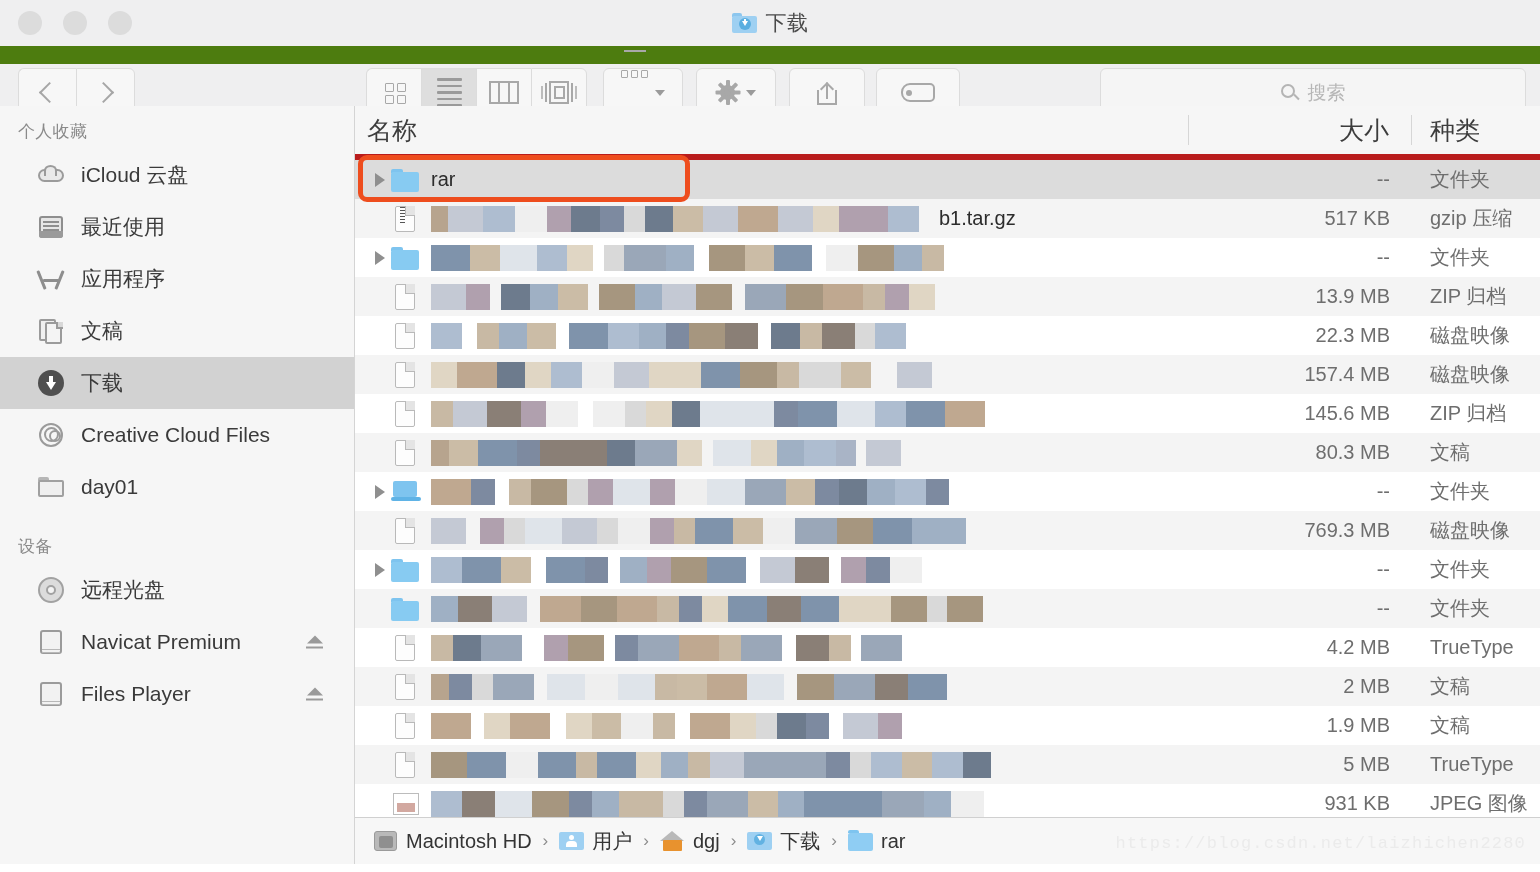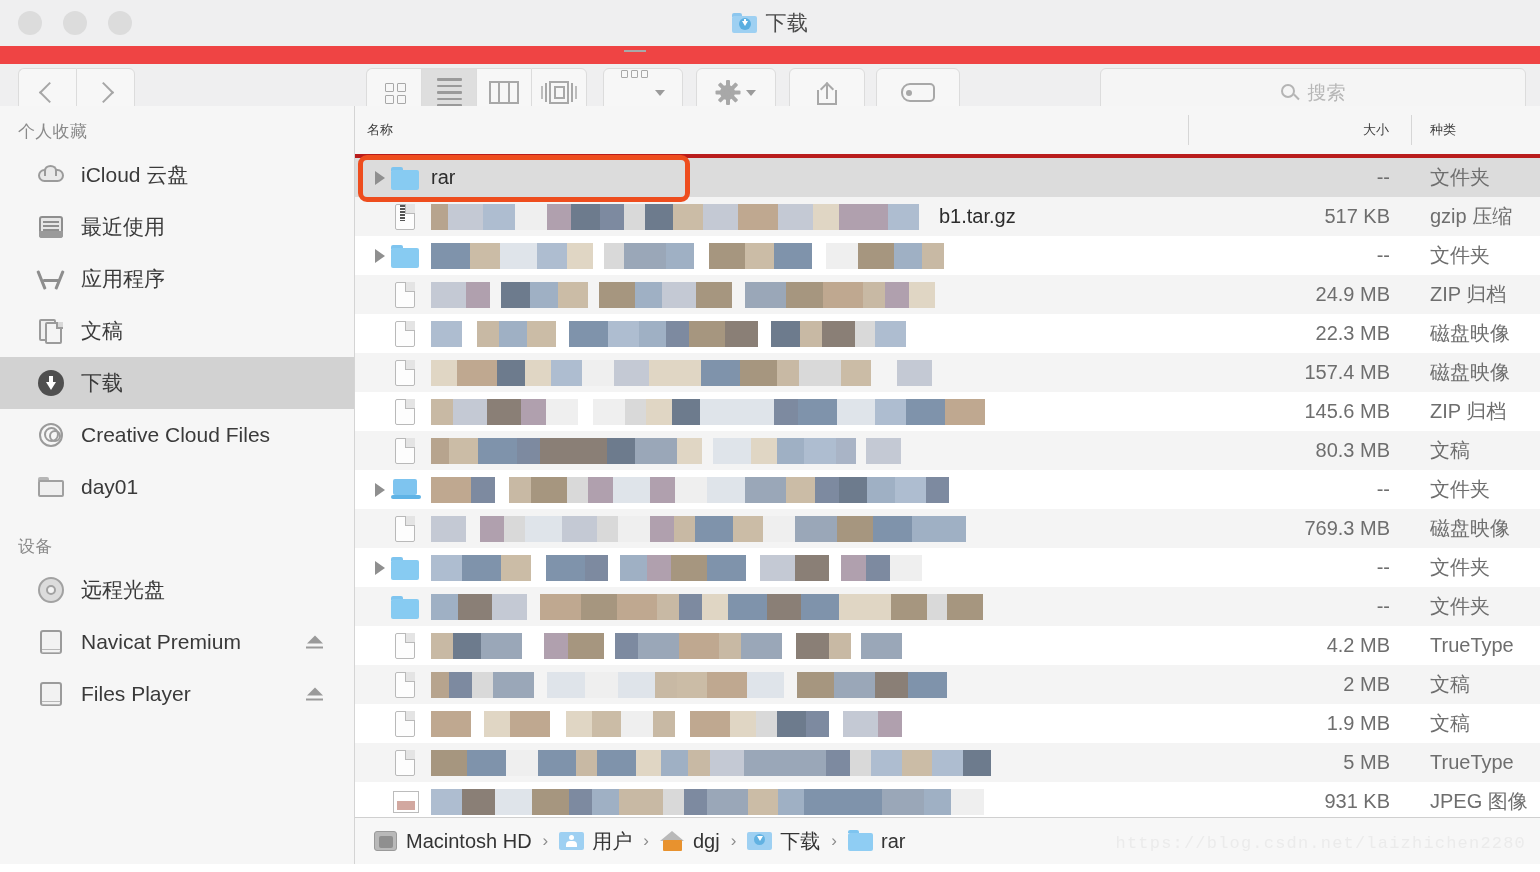--- a/index.html
+++ b/index.html
@@ -2,21 +2,21 @@
 <html><head>
 <meta charset="utf-8">
 <style>
   html,body{margin:0;padding:0;}
   body{
     width:1540px;height:872px;overflow:hidden;
     font-family:"Liberation Sans","DejaVu Sans",sans-serif;
     background:#ffffff;
     -webkit-font-smoothing:antialiased;
   }
-  .window{position:relative;width:1540px;height:864px;overflow:hidden;background:#ef4444;}
+  .window{position:relative;width:1540px;height:864px;overflow:hidden;background:#4d7c0f;}
 
   
   .titlebar{
     position:absolute;left:0;top:0;width:1540px;height:46px;
     background:#efeff0;
   }
   .traffic{position:absolute;left:18px;top:11px;display:flex;gap:21px;}
   .light{width:24px;height:24px;border-radius:50%;background:#dcdcdc;}
   .title-center{
     position:absolute;left:0;top:0;width:1540px;height:46px;
@@ -184,22 +184,22 @@
 
   .ic-disc .o{position:absolute;left:2px;top:2px;width:26px;height:26px;border-radius:50%;background:#dcdcdc;border:2px solid #a2a2a2;box-sizing:border-box;}
   .ic-disc .i{position:absolute;left:10px;top:10px;width:10px;height:10px;border-radius:50%;background:#f4f4f4;border:2px solid #a2a2a2;box-sizing:border-box;}
 
   .ic-drive .bd{position:absolute;left:4px;top:3px;width:22px;height:24px;border:2px solid #9b9b9b;border-radius:3px;background:#f2f2f2;box-sizing:border-box;}
   .ic-drive .l{position:absolute;left:6px;width:18px;height:1.5px;background:#b8b8b8;}
 
   
   .content{position:absolute;left:355px;top:106px;width:1185px;height:766px;background:#fff;overflow:hidden;}
   .colhead{
-    position:relative;height:48px;background:#f6f6f6;border-bottom:4px solid #b91c1c;
-    display:flex;align-items:center;font-size:13px;color:#3c3c3c;
+    position:relative;height:48px;background:#f6f6f6;border-bottom:6px solid #b91c1c;
+    display:flex;align-items:center;font-size:25px;color:#3c3c3c;
   }
   .ch-name{padding-left:12px;flex:1;}
   .ch-size{width:200px;text-align:right;padding-right:22px;border-left:1px solid #d6d6d6;line-height:30px;}
   .ch-kind{width:110px;padding-left:18px;border-left:1px solid #d6d6d6;line-height:30px;}
 
   .rows{position:relative;}
   .row{
     position:relative;height:39px;display:flex;align-items:center;
     font-size:20px;color:#2c2c2c;
   }
@@ -592,21 +592,21 @@
               <span style="width:36px;background:#a6967f"></span>
               <span style="width:13px"></span>
               <span style="width:41px;background:#9aa7b8"></span>
               <span style="width:37px;background:#a6967f"></span>
               <span style="width:40px;background:#bfa890"></span>
               <span style="width:22px;background:#c8b9a4"></span>
               <span style="width:24px;background:#b0a0ae"></span>
               <span style="width:26px;background:#e0d6c4"></span>
             </div>
           </div>
-          <div class="r-size">24.9 MB</div>
+          <div class="r-size">13.9 MB</div>
           <div class="r-kind">ZIP 归档</div>
         </div>
         <div class="row">
           <div class="r-name">
             <div class="disc empty">
               <span class="t"></span>
             </div>
             <div class="r-icon"><span class="fi-file"><span class="pg"></span><span class="cn"></span></span></div>
             <div class="mosaic">
               <span style="width:31px;background:#aebdd0"></span>

